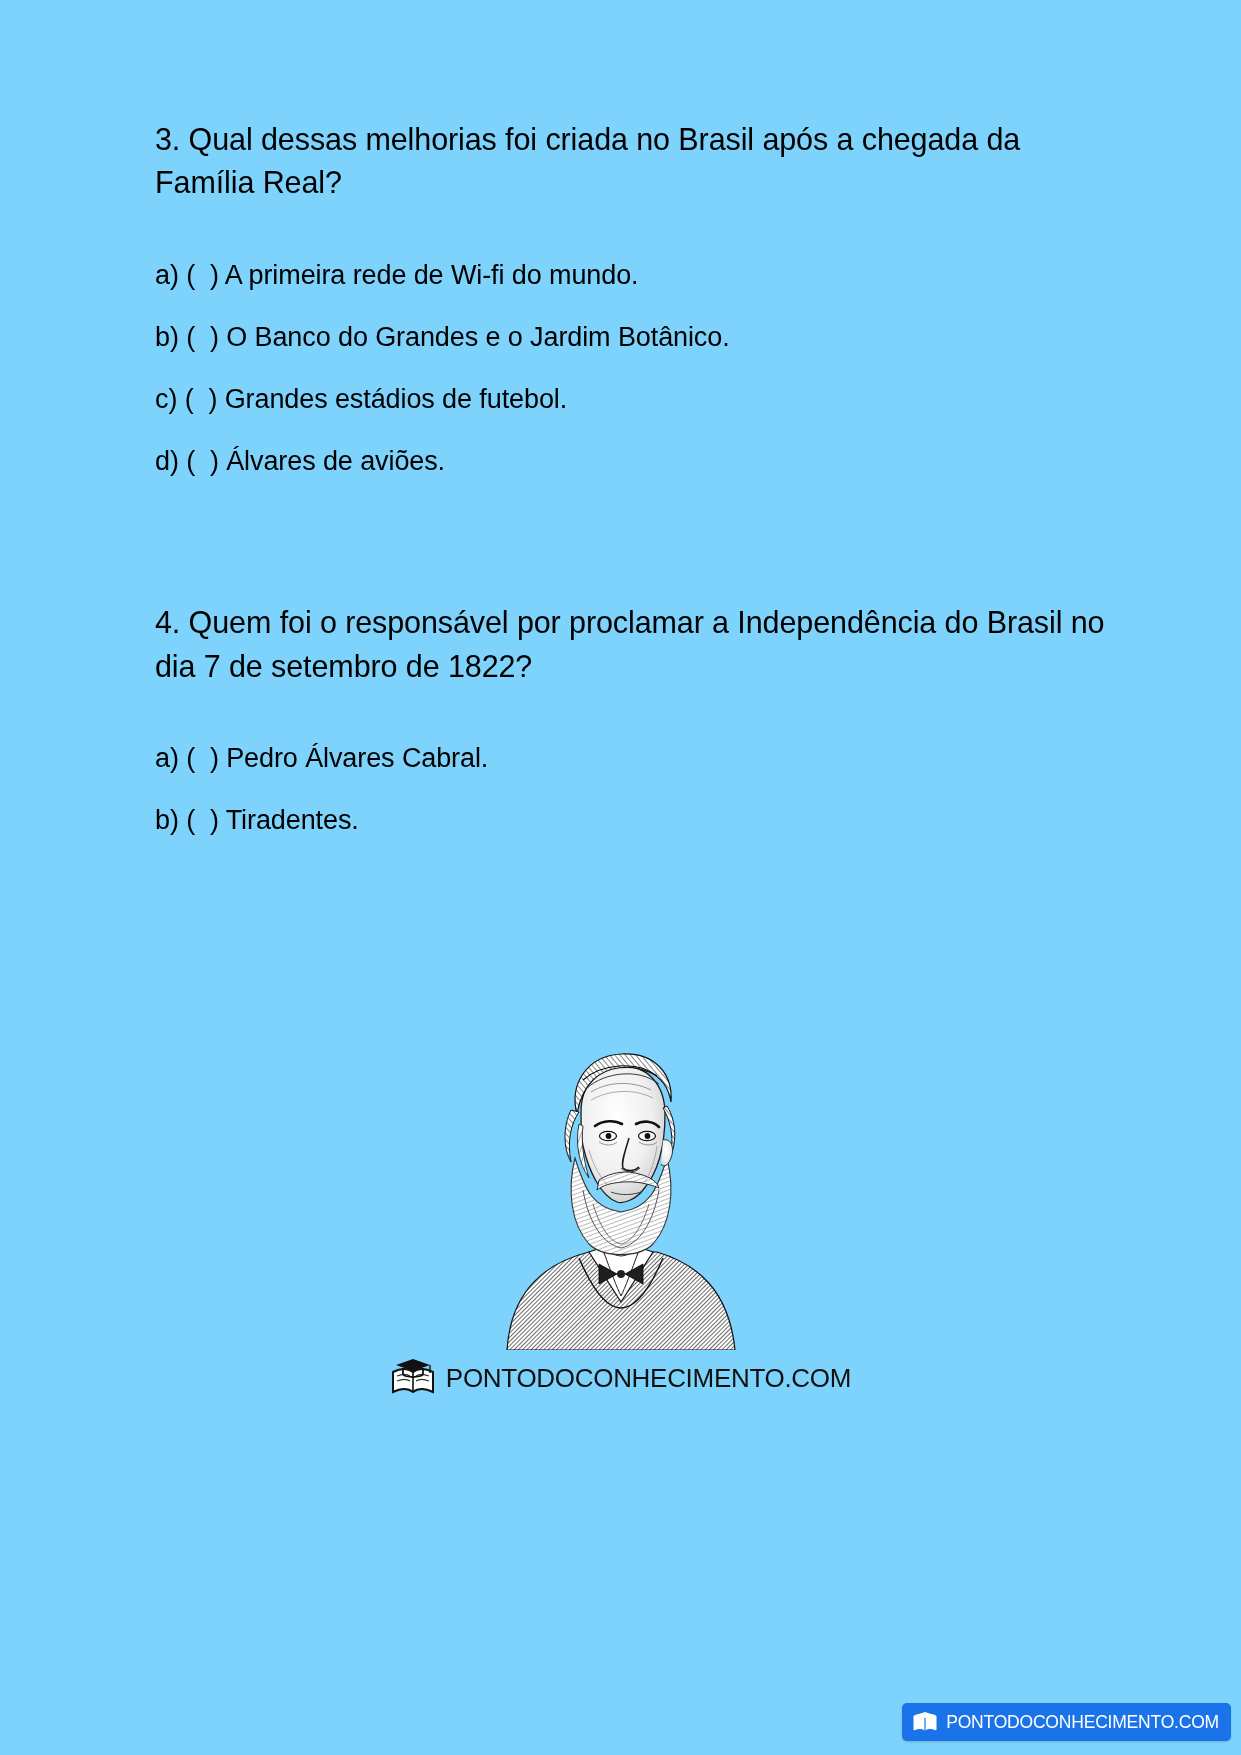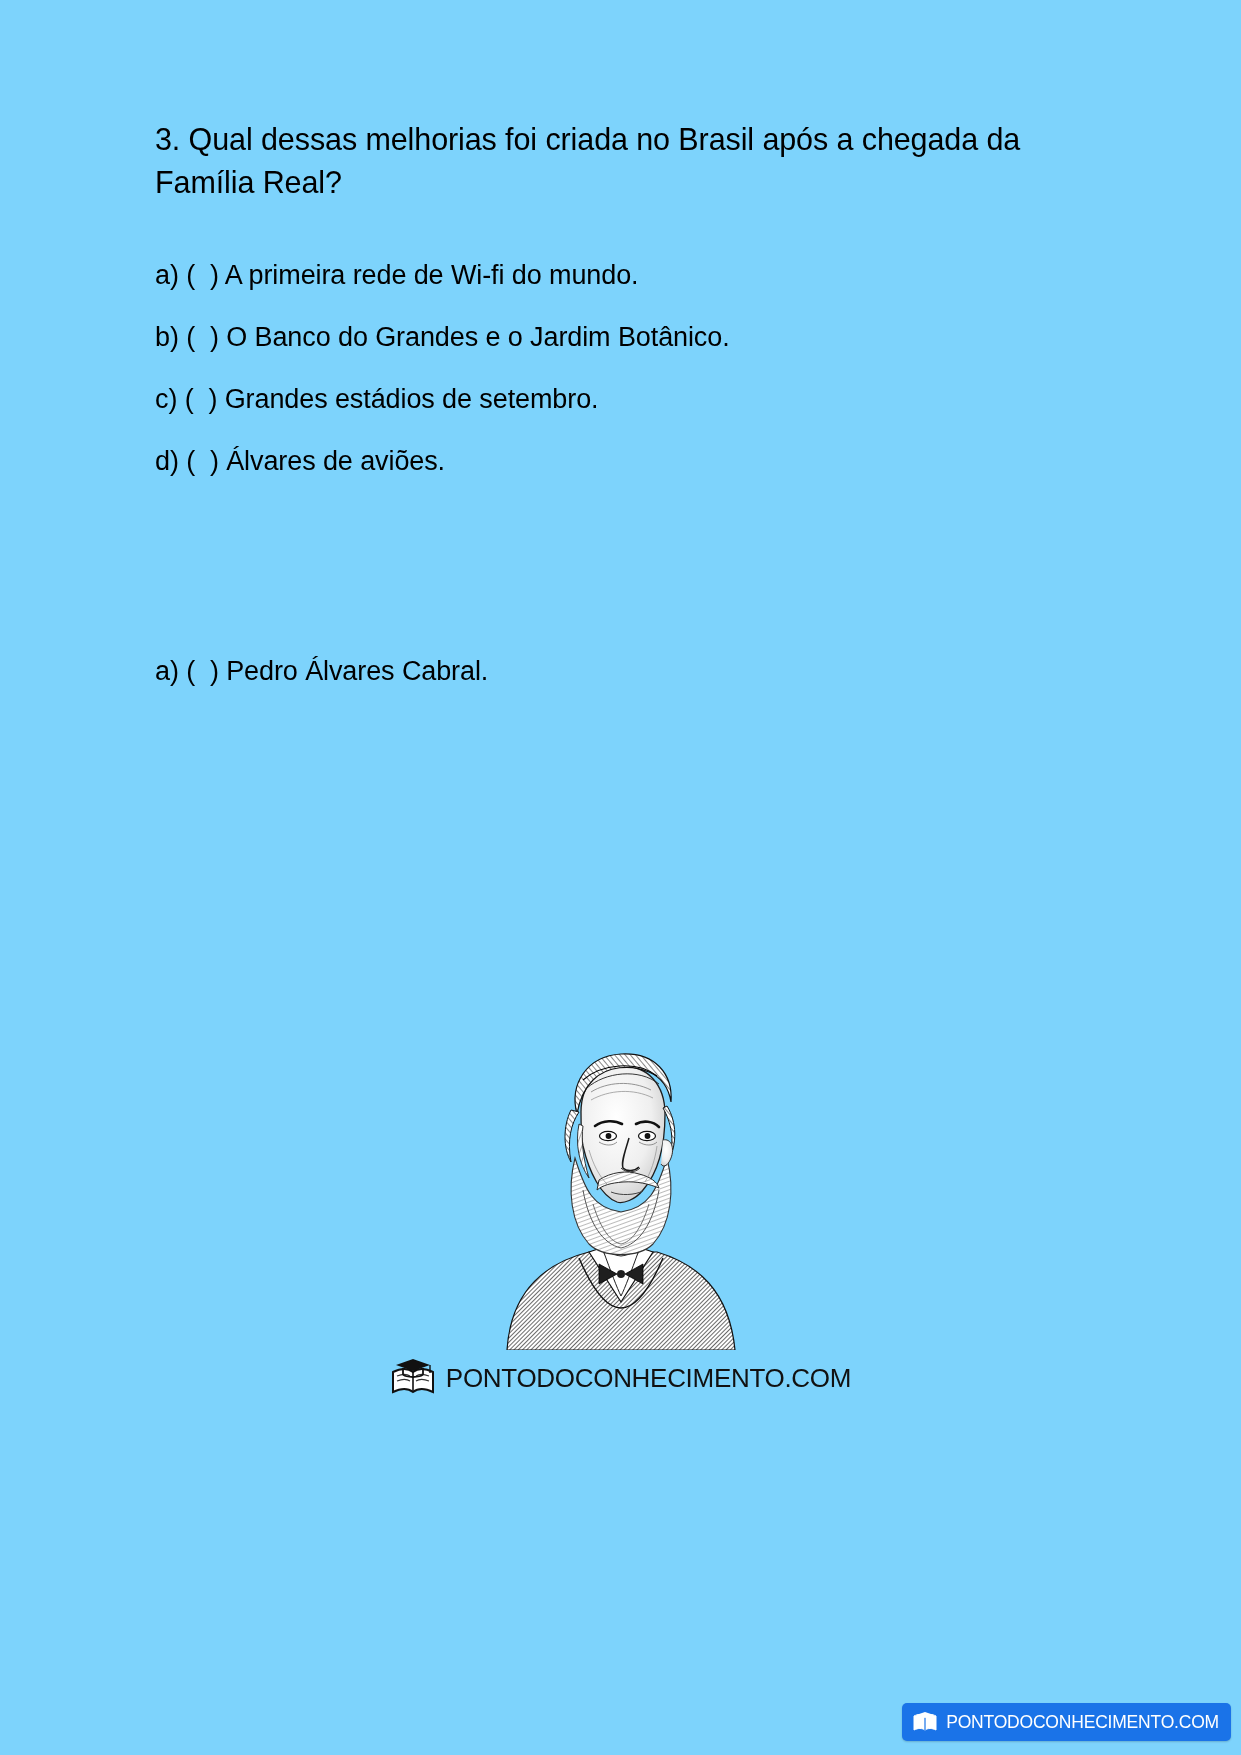--- a/index.html
+++ b/index.html
@@ -131,33 +131,35 @@
   <div class="content">
 
     <div>
       <div class="question">3. Qual dessas melhorias foi criada no Brasil após a chegada da Família Real?</div>
 
       <div class="options">
         <div class="option"><span>a) (  ) </span><span>A primeira rede de Wi-fi do mundo.</span></div>
 
         <div class="option"><span>b) (  ) </span><span>O Banco do Grandes e o Jardim Botânico.</span></div>
 
-        <div class="option"><span>c) (  ) </span><span>Grandes estádios de setembro.</span></div>
+        <div class="option"><span>c) (  ) </span><span>Grandes estádios de futebol.</span></div>
 
         <div class="option"><span>d) (  ) </span><span>Álvares de aviões.</span></div>
       </div>
     </div>
 
     <div class="block-gap"></div>
 
     <div>
+      <div class="question">4. Quem foi o responsável por proclamar a Independência do Brasil no dia 7 de setembro de 1822?</div>
 
       <div class="options">
         <div class="option"><span>a) (  ) </span><span>Pedro Álvares Cabral.</span></div>
 
+        <div class="option"><span>b) (  ) </span><span>Tiradentes.</span></div>
 
 
       </div>
     </div>
 
   </div>
 
   <div class="figure">
 
     <div class="portrait-wrap">

